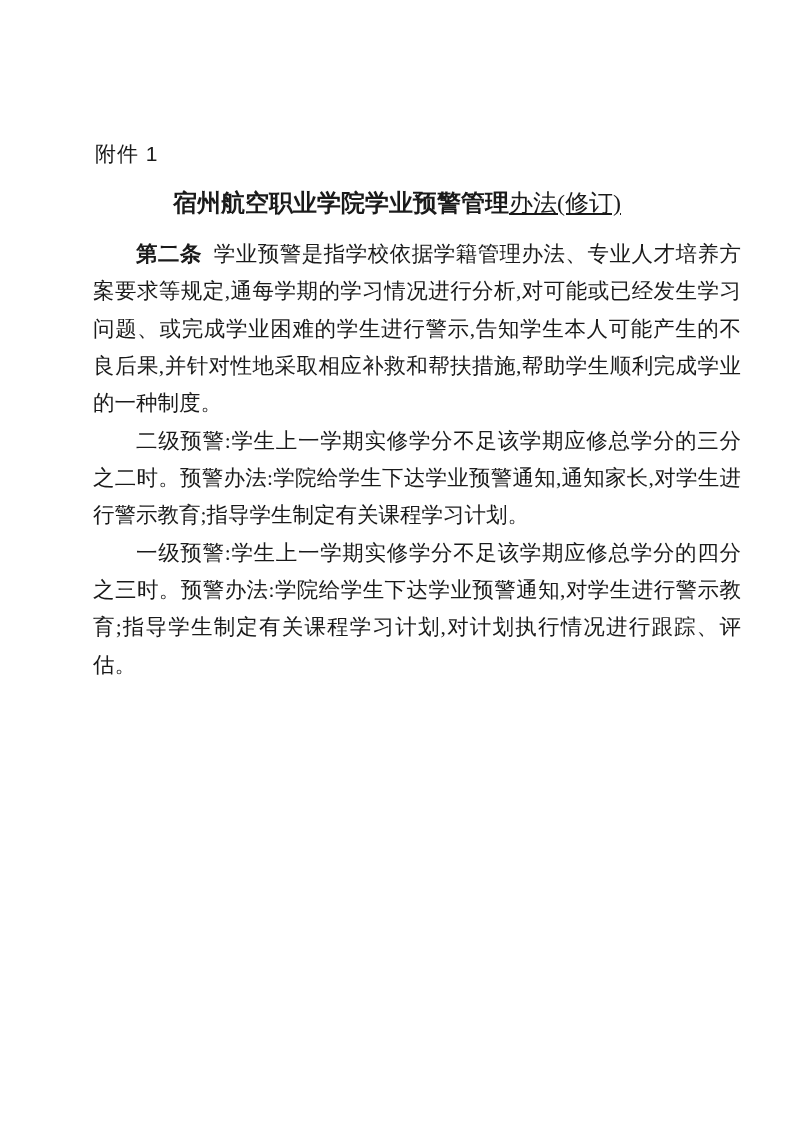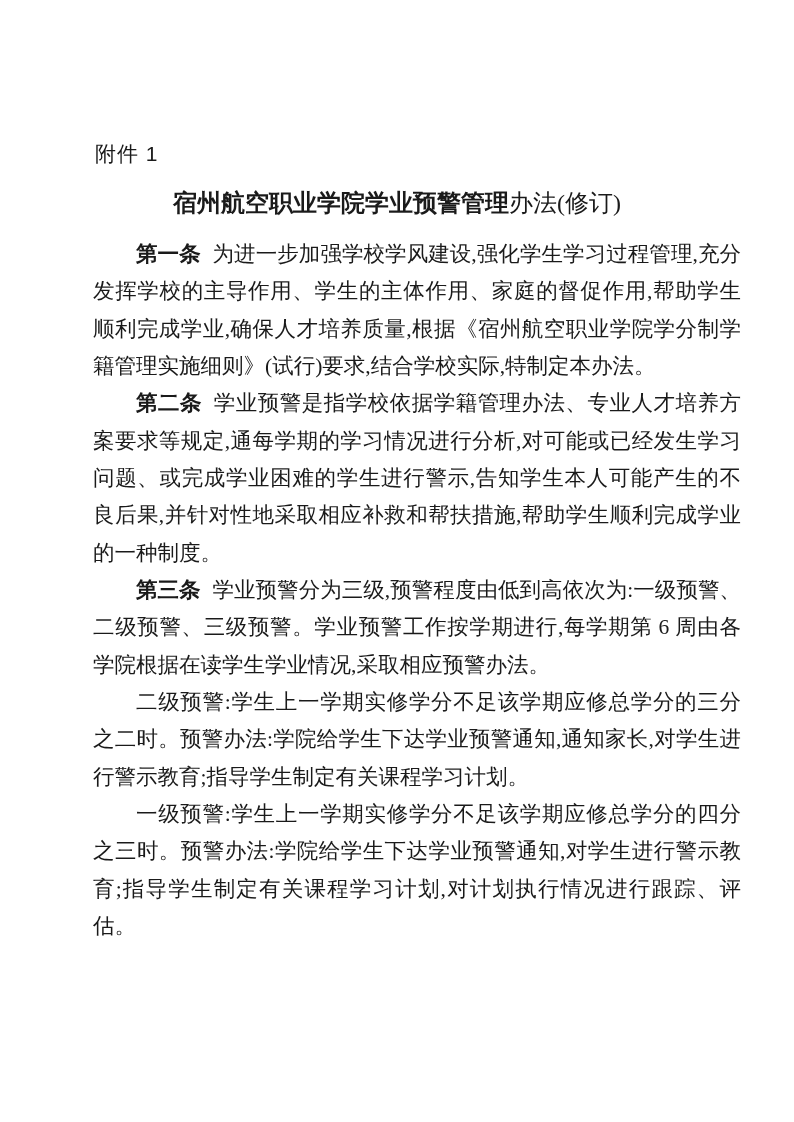--- a/index.html
+++ b/index.html
@@ -28,21 +28,21 @@
     position: absolute;
     left: 0;
     top: 188px;
     width: 794px;
     text-align: center;
     font-size: 24px;
     line-height: 30px;
     white-space: nowrap;
   }
   .doc-title .title-em { font-weight: 700; margin-top: 44px; }
-  .doc-title .title-suffix { font-weight: 400; }
+  .doc-title .title-suffix { font-weight: 400; text-decoration: underline; }
   .doc-body {
     position: absolute;
     left: 93px;
     top: 236px;
     width: 648px;
     font-size: 21.5px;
     line-height: 37.33px;
     text-align: justify;
     text-justify: inter-character;
   }
@@ -59,31 +59,25 @@
 <div class="page">
 
   <div class="attachment-label">附件 1</div>
 
   <div class="doc-title">
     <span class="title-em">宿州航空职业学院学业预警管理</span><span class="title-suffix">办法(修订)</span>
   </div>
 
   <div class="doc-body">
 
-    <p class="para">
-      <b class="lead">第一条</b><span>为进一步加强学校学风建设,强化学生学习过程管理,充分发挥学校的主导作用、学生的主体作用、家庭的督促作用,帮助学生顺利完成学业,确保人才培养质量,根据《宿州航空职业学院学分制学籍管理实施细则》(试行)要求,结合学校实际,特制定本办法。</span>
-    </p>
 
     <p class="para">
       <b class="lead">第二条</b><span>学业预警是指学校依据学籍管理办法、专业人才培养方案要求等规定,通每学期的学习情况进行分析,对可能或已经发生学习问题、或完成学业困难的学生进行警示,告知学生本人可能产生的不良后果,并针对性地采取相应补救和帮扶措施,帮助学生顺利完成学业的一种制度。</span>
     </p>
 
-    <p class="para">
-      <b class="lead">第三条</b><span>学业预警分为三级,预警程度由低到高依次为:一级预警、二级预警、三级预警。学业预警工作按学期进行,每学期第 6 周由各学院根据在读学生学业情况,采取相应预警办法。</span>
-    </p>
 
     <p class="para">
       <span>二级预警:学生上一学期实修学分不足该学期应修总学分的三分之二时。预警办法:学院给学生下达学业预警通知,通知家长,对学生进行警示教育;指导学生制定有关课程学习计划。</span>
     </p>
 
     <p class="para">
       <span>一级预警:学生上一学期实修学分不足该学期应修总学分的四分之三时。预警办法:学院给学生下达学业预警通知,对学生进行警示教育;指导学生制定有关课程学习计划,对计划执行情况进行跟踪、评估。</span>
     </p>
 
   </div>

